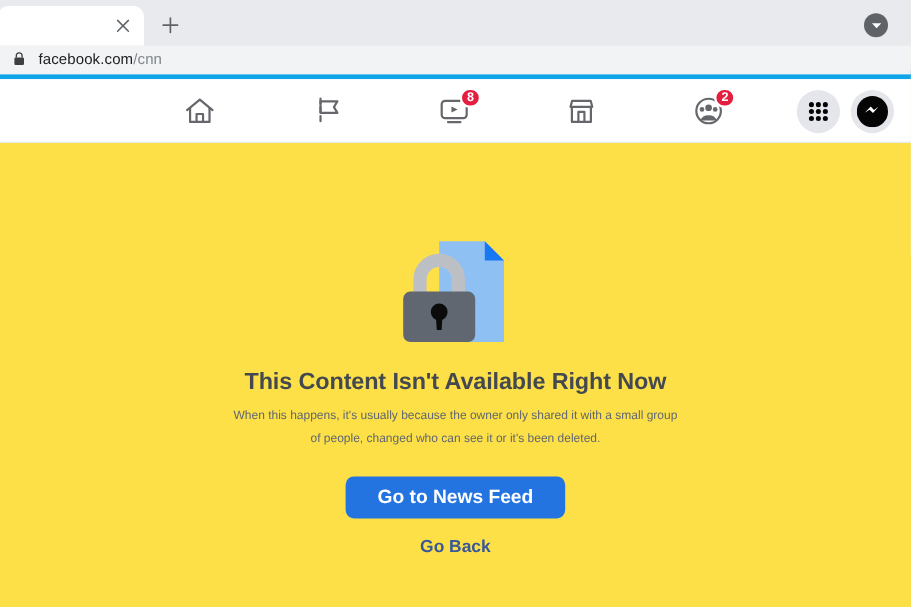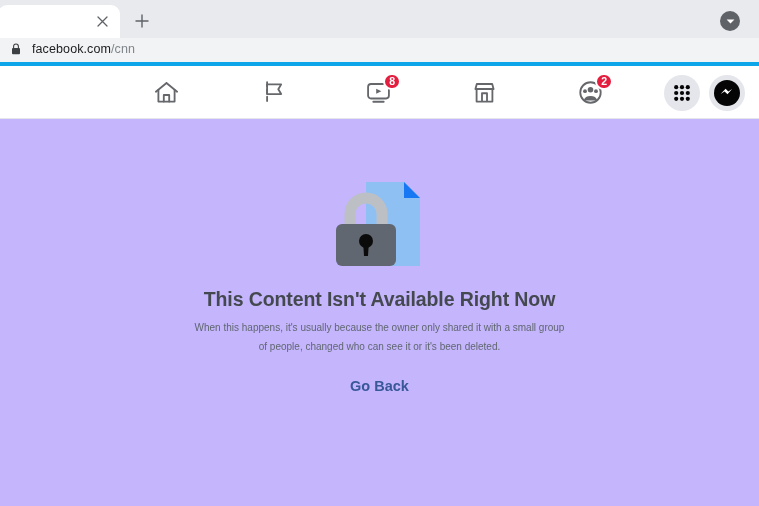--- a/index.html
+++ b/index.html
@@ -95,23 +95,23 @@
     margin: 0 19px 7px 0;
     cursor: pointer;
     flex: 0 0 auto;
   }
 
   
   .omnibox-row {
     height: 28px;
     background: #ffffff;
     display: flex;
-    align-items: flex-end;
-    flex: 0 0 auto;
-    border-bottom: 4px solid #0ea5e9;
+    align-items: center;
+    flex: 0 0 auto;
+    border-bottom: 7px solid #0ea5e9;
     box-sizing: border-box;
   }
   .omnibox {
     flex: 1;
     height: 26px;
     background: #f1f3f4;
     display: flex;
     align-items: center;
     padding: 0 10px;
     box-sizing: border-box;
@@ -204,25 +204,25 @@
     display: flex;
     align-items: center;
     justify-content: center;
     cursor: pointer;
     color: #050505;
   }
 
   
   .content {
     flex: 1 1 auto;
-    background: #c4b5fd;
+    background: #fde047;
     display: flex;
     flex-direction: column;
     align-items: center;
-    padding-top: 57px;
+    padding-top: 76px;
     box-sizing: border-box;
   }
 
   .illustration {
     width: 96px;
     height: 96px;
     position: relative;
     margin-bottom: 16px;
   }
 
@@ -408,18 +408,19 @@
 
         <circle cx="34" cy="65" r="7" fill="#0b0b0b"></circle>
         <path d="M31 65 H37 L36 80 H32 Z" fill="#0b0b0b"></path>
       </svg>
     </div>
 
     <h1 class="headline">This Content Isn't Available Right Now</h1>
 
     <p class="subtext">When this happens, it's usually because the owner only shared it with a small group of people, changed who can see it or it's been deleted.</p>
 
+    <button class="primary-button">Go to News Feed</button>
 
     <a class="text-link">Go Back</a>
 
   </div>
 
 </div>
 
 </body></html>

